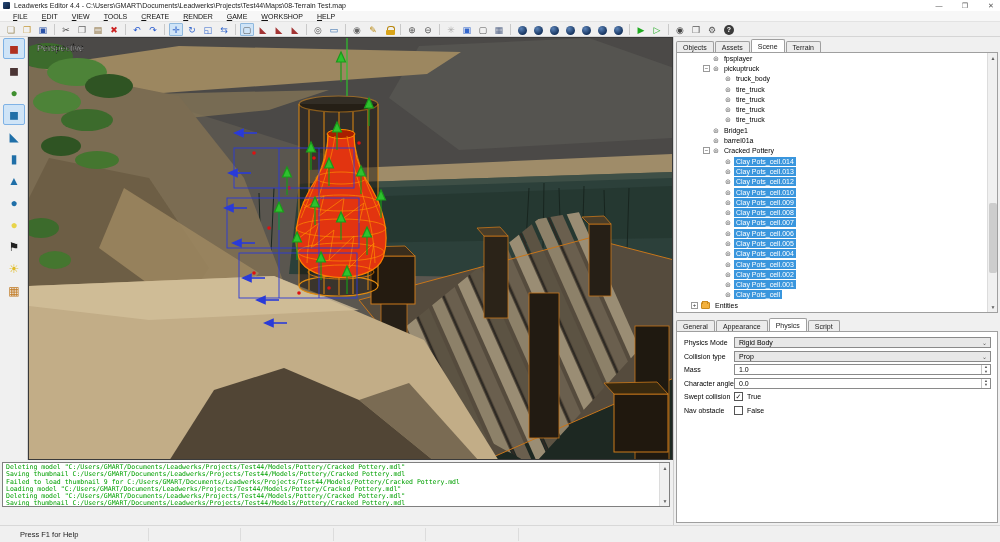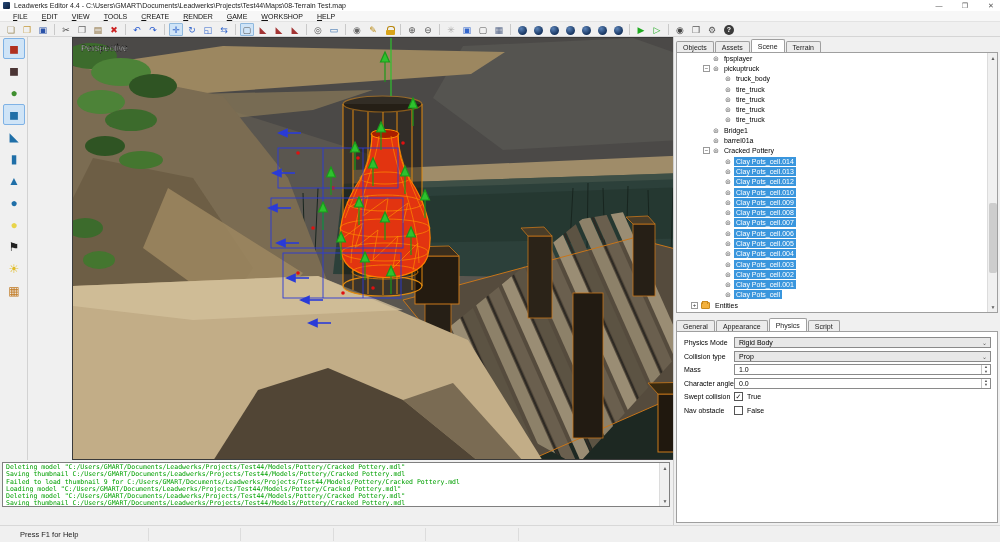--- a/index.html
+++ b/index.html
@@ -32,21 +32,21 @@
   .ic-lock::after { content:""; position:absolute; left:2.5px; top:6px; width:9px; height:5.5px; background:#d9a419; border-radius:1px; }
   .ic-help { position:relative; }
   .ic-help::after { content:"?"; position:absolute; left:2px; top:1.5px; width:10px; height:10px; border-radius:50%; background:#3a3a3a; color:#fff; font-size:7px; line-height:10px; font-weight:bold; }
 
   
   #leftstrip { position:absolute; left:0; top:37px; width:28px; height:423px; background:#f0f0f0; border-right:1px solid #d2d2d2; }
   .ltool { width:22px; height:21px; margin:1px 0 1px 3px; text-align:center; font-size:12px; line-height:20px; border:1px solid transparent; border-radius:2px; cursor:default; }
   .ltool.active { background:#cfe4f7; border-color:#7fb2e5; }
 
   
-  #viewport { position:absolute; left:28px; top:37px; width:645px; height:423px; background:#555; border:1px solid #3a3a3a; overflow:hidden;margin-left:44px; }
+  #viewport { position:absolute; left:28px; top:37px; width:645px; height:423px; background:#555; border:1px solid #3a3a3a; overflow:hidden; }
   #viewport svg { display:block; }
 
   
   #rightpanel { position:absolute; left:673px; top:37px; width:327px; height:488px; background:#f0f0f0; border-left:1px solid #cfcfcf; }
   .tabbar { position:absolute; left:2px; display:flex; align-items:flex-end; height:14px; }
   .tab { font-size:7px; color:#222; background:#ececec; border:1px solid #9f9f9f; border-bottom:none; padding:2px 6px 1px 6px; margin-right:1px; border-radius:2px 2px 0 0; height:11px; line-height:8px; }
   .tab.active { background:#ffffff; height:13px; line-height:10px; position:relative; z-index:2; }
   #scene-tabs { top:1px; }
   #tree-box { position:absolute; left:2px; top:15px; width:322px; height:261px; background:#ffffff; border:1px solid #9f9f9f; overflow:hidden; }
   .tree-row { height:10.3px; display:flex; align-items:center; white-space:nowrap; }

